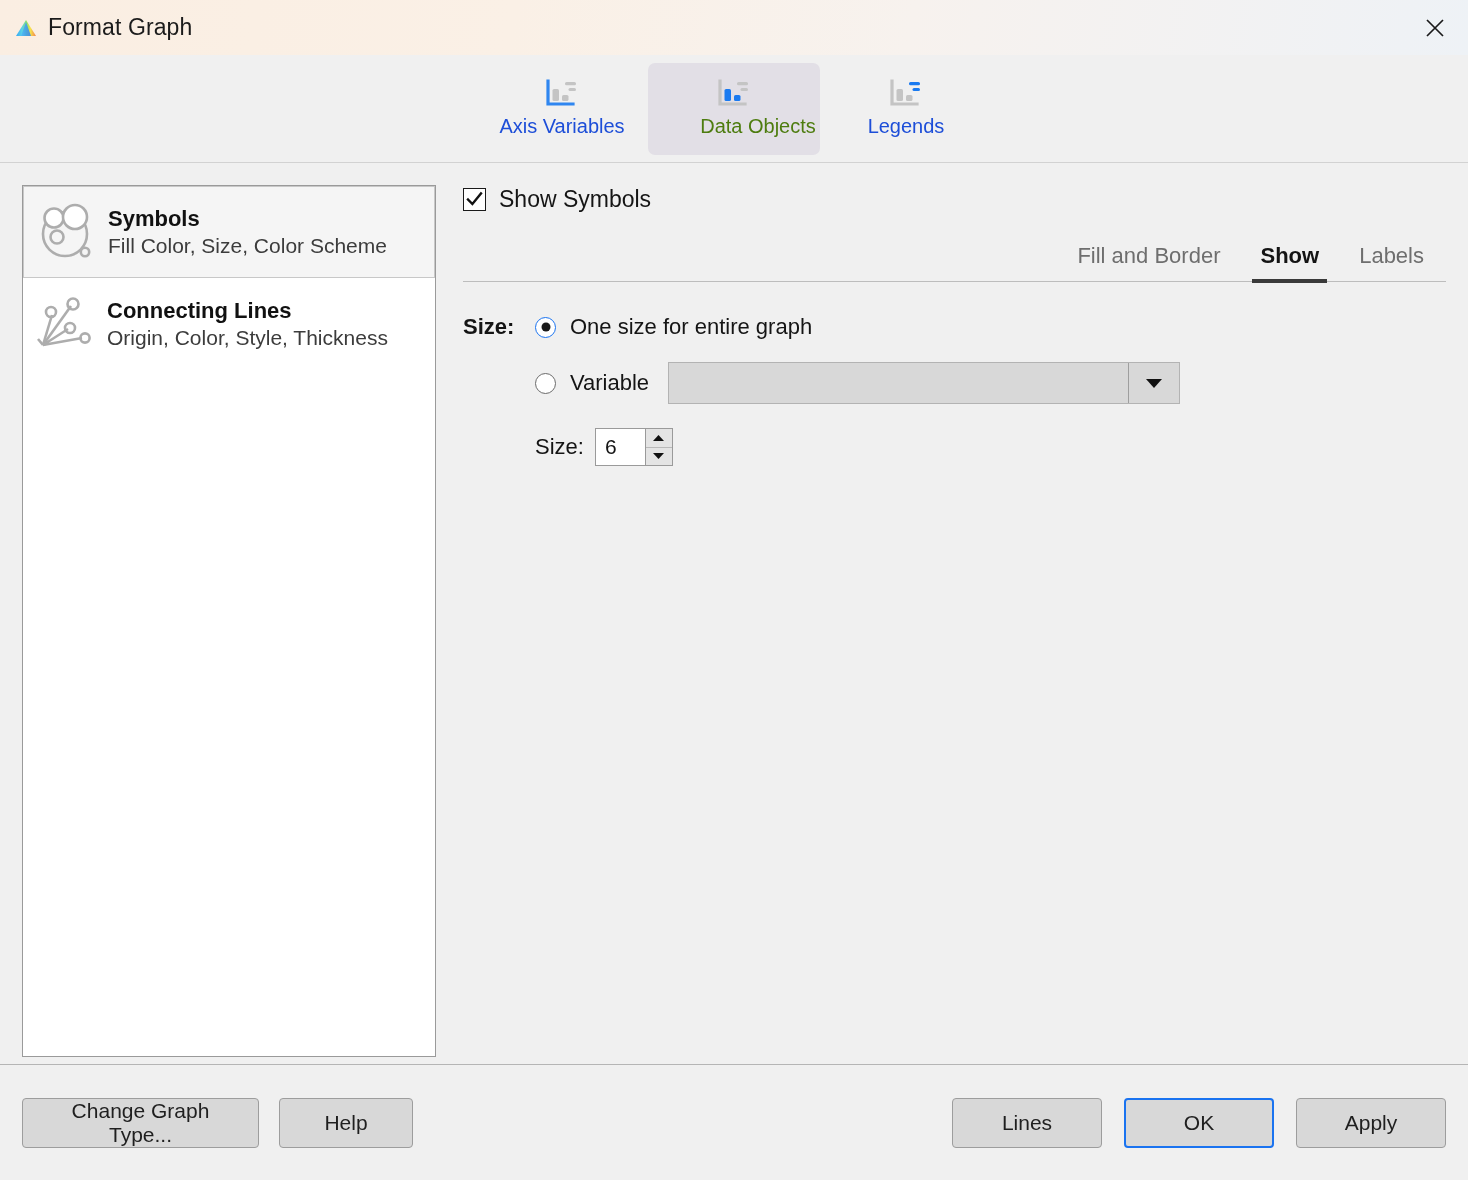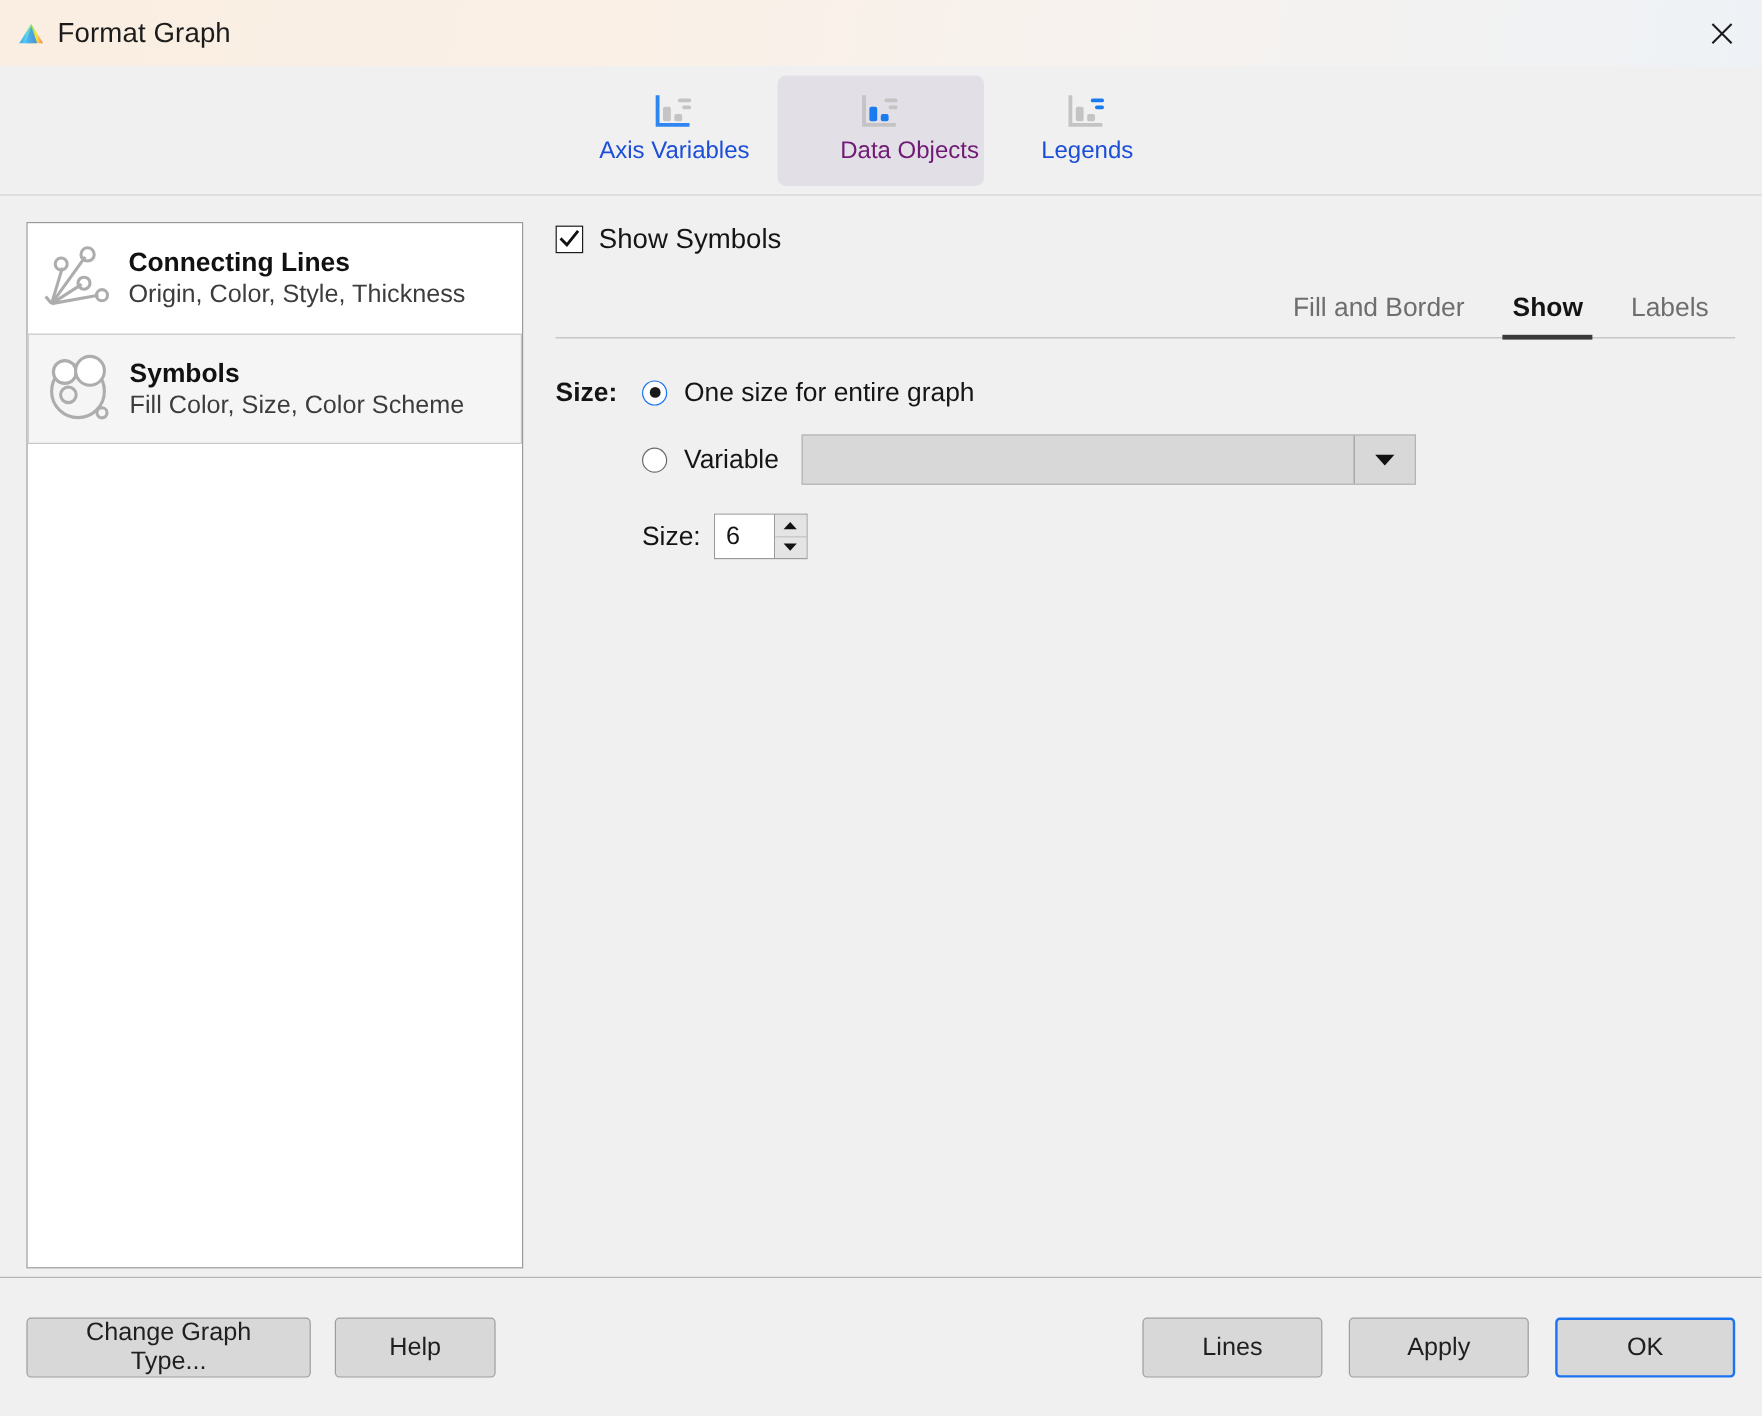--- a/index.html
+++ b/index.html
@@ -72,21 +72,21 @@
     justify-content: center;
     gap: 6px;
     cursor: pointer;
     user-select: none;
   }
   .toptab.active { background: #e2dfe6; }
   .toptab .tab-label {
     font-size: 20px;
     color: #1d4ed8;
   }
-  .toptab.active .tab-label { color: #701a75; margin-left: 48px; }
+  .toptab.active .tab-label { color: #4d7c0f; margin-left: 48px; }
   .tab-icon { width: 34px; height: 30px; display: block; }
 
   
   .content {
     display: flex;
     height: 901px;
     box-sizing: border-box;
     padding: 22px 22px 0 22px;
   }
 
@@ -405,20 +405,36 @@
     </span>
     <span class="tab-label">Legends</span>
   </div>
 
 </div>
 
 <div class="content">
 
   <div class="sidebar">
 
+    <div class="side-item selected">
+      <span class="side-icon">
+        <svg width="58" height="58" viewBox="0 0 58 58">
+          <circle cx="29" cy="31" r="22" fill="none" stroke="#adadad" stroke-width="2.6"></circle>
+          <circle cx="18" cy="15" r="9.5" fill="#fff" stroke="#adadad" stroke-width="2.6"></circle>
+          <circle cx="39" cy="14" r="12" fill="#fff" stroke="#adadad" stroke-width="2.6"></circle>
+          <circle cx="21" cy="34" r="6.5" fill="none" stroke="#adadad" stroke-width="2.6"></circle>
+          <circle cx="49" cy="49" r="4.2" fill="none" stroke="#adadad" stroke-width="2.6"></circle>
+        </svg>
+      </span>
+      <span class="side-text">
+        <span class="side-title">Symbols</span>
+        <span class="side-sub">Fill Color, Size, Color Scheme</span>
+      </span>
+    </div>
+
     <div class="side-item">
       <span class="side-icon">
         <svg width="58" height="58" viewBox="0 0 58 58">
           <g stroke="#adadad" stroke-width="2.6" fill="none">
             <path d="M8 50 L17 20"></path>
             <path d="M8 50 L36 11"></path>
             <path d="M8 50 L33 34"></path>
             <path d="M8 50 L47 43"></path>
             <path d="M8 50 L3 44 M8 50 L14 47"></path>
             <circle cx="16" cy="17" r="5"></circle>
@@ -427,36 +443,20 @@
             <circle cx="50" cy="43" r="4.6"></circle>
           </g>
         </svg>
       </span>
       <span class="side-text">
         <span class="side-title">Connecting Lines</span>
         <span class="side-sub">Origin, Color, Style, Thickness</span>
       </span>
     </div>
 
-    <div class="side-item selected">
-      <span class="side-icon">
-        <svg width="58" height="58" viewBox="0 0 58 58">
-          <circle cx="29" cy="31" r="22" fill="none" stroke="#adadad" stroke-width="2.6"></circle>
-          <circle cx="18" cy="15" r="9.5" fill="#fff" stroke="#adadad" stroke-width="2.6"></circle>
-          <circle cx="39" cy="14" r="12" fill="#fff" stroke="#adadad" stroke-width="2.6"></circle>
-          <circle cx="21" cy="34" r="6.5" fill="none" stroke="#adadad" stroke-width="2.6"></circle>
-          <circle cx="49" cy="49" r="4.2" fill="none" stroke="#adadad" stroke-width="2.6"></circle>
-        </svg>
-      </span>
-      <span class="side-text">
-        <span class="side-title">Symbols</span>
-        <span class="side-sub">Fill Color, Size, Color Scheme</span>
-      </span>
-    </div>
-
   </div>
 
   <div class="rightpane">
 
     <div class="checkrow">
       <span class="checkbox">
         <svg width="19" height="19" viewBox="0 0 19 19">
           <path d="M3 9.5 L7.4 14 L16 3.4" stroke="#111" stroke-width="2.4" fill="none" stroke-linecap="square"></path>
         </svg>
       </span>
@@ -522,16 +522,16 @@
 
 </div>
 
 <div class="footer">
   <div class="footer-left">
     <button class="btn btn-changegraph">Change Graph Type...</button>
     <button class="btn btn-help">Help</button>
   </div>
   <div class="footer-right">
     <button class="btn btn-cancel">Lines</button>
+    <button class="btn primary btn-ok">OK</button>
     <button class="btn btn-apply">Apply</button>
-    <button class="btn primary btn-ok">OK</button>
   </div>
 </div>
 
 </body></html>

